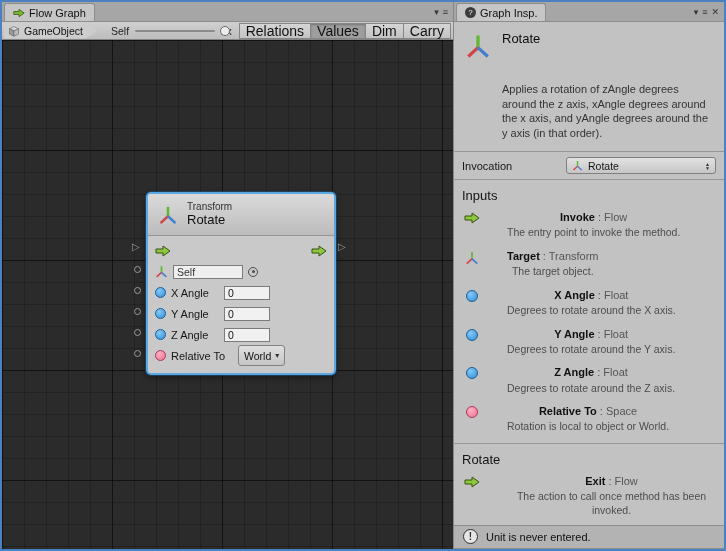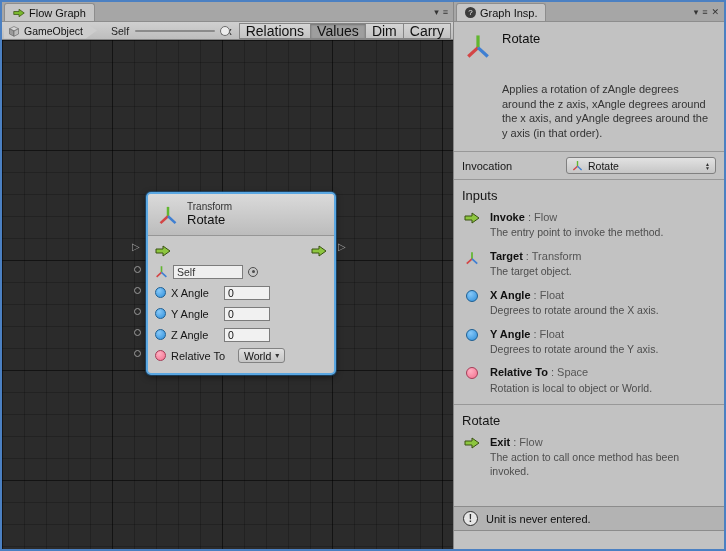--- a/index.html
+++ b/index.html
@@ -54,36 +54,36 @@
   .nlabel{width:48px;}
   .nlabel-wide{width:62px;}
   .nval{width:46px;height:14px;border:1px solid #7c7c7c;background:#f1f1f1;font-size:10.5px;padding:0 3px;font-family:inherit;color:#111;}
   .self-input{width:70px;height:14px;border:1px solid #7c7c7c;background:#efefef;font-size:10.5px;padding:0 3px;font-family:inherit;color:#333;}
   .dot{width:11px;height:11px;border-radius:50%;flex:0 0 auto;}
   .dot.blue{background:radial-gradient(circle at 35% 30%,#86c8f8,#2f8fdb);border:1px solid #1d5f93;}
   .dot.pink{background:radial-gradient(circle at 35% 30%,#ffb0c2,#f3708f);border:1px solid #a53c57;}
   .dot.small{width:12px;height:12px;}
   .target-icon{width:10px;height:10px;border:1px solid #4e4e4e;border-radius:50%;position:relative;flex:0 0 auto;}
   .target-icon::after{content:"";position:absolute;left:2.5px;top:2.5px;width:3px;height:3px;border-radius:50%;background:#4e4e4e;}
-  .dropdown{height:15px;background:linear-gradient(#e0e0e0,#c5c5c5);border:1px solid #828282;border-radius:3px;display:flex;align-items:center;gap:4px;padding:0 5px;font-size:10.5px;color:#111;}
+  .dropdown{height:21px;background:linear-gradient(#e0e0e0,#c5c5c5);border:1px solid #828282;border-radius:3px;display:flex;align-items:center;gap:4px;padding:0 5px;font-size:10.5px;color:#111;}
   .dropdown .caret{font-size:8px;color:#333;}
   
   .insp{flex:1;display:flex;flex-direction:column;overflow:hidden;font-size:11px;color:#161616;}
   .insp-head{display:flex;gap:8px;padding:9px 8px 11px 8px;border-bottom:1px solid #989898;}
   .insp-head-icon{width:32px;flex:0 0 32px;display:flex;justify-content:center;padding-top:2px;}
   .insp-title{font-size:13px;margin:0 0 6px 0;color:#0d0d0d;}
   .insp-desc{color:#333;font-size:11px;line-height:1.32;max-width:212px;margin-top:36px;}
   .invocation-row{display:flex;align-items:center;justify-content:space-between;padding:5px 8px;border-bottom:1px solid #989898;}
   .inv-dd{width:150px;height:17px;background:linear-gradient(#e2e2e2,#c6c6c6);border:1px solid #808080;border-radius:3px;display:flex;align-items:center;gap:5px;padding:0 5px;font-size:10.5px;}
   .inv-dd .grow{flex:1;}
   .spin{display:flex;flex-direction:column;line-height:4px;}
   .spin span{font-size:5px;color:#333;}
   .section-header{font-size:13px;color:#141414;padding:8px 8px 5px 8px;}
   .section-header.outputs{border-top:1px solid #989898;margin-top:2px;}
-  .item{display:flex;gap:8px;padding:3px 8px 7px 8px;}
+  .item{display:flex;gap:25px;padding:3px 8px 7px 8px;text-align:center;}
   .item-icon{width:20px;flex:0 0 20px;display:flex;justify-content:center;align-items:flex-start;padding-top:1px;}
   .item-line{line-height:1.2;}
   .item-name{font-weight:bold;color:#101010;}
   .item-type{color:#555;}
   .item-desc{color:#4d4d4d;font-size:10.5px;margin-top:2px;line-height:1.3;}
   .spacer{flex:1;}
   .warnbar{border-top:1px solid #8c8c8c;border-bottom:1px solid #8c8c8c;background:#b3b3b3;display:flex;align-items:center;gap:8px;padding:4px 9px;min-height:24px;}
   .warn-icon{width:15px;height:15px;border-radius:50%;border:1.5px solid #2e2e2e;color:#2e2e2e;background:#e6e6e6;display:flex;align-items:center;justify-content:center;font-size:10px;font-weight:bold;flex:0 0 15px;}
   .warn-text{font-size:11px;color:#0f0f0f;}
   .bottom-strip{height:18px;flex:0 0 18px;background:#c2c2c2;}
@@ -292,20 +292,29 @@
       <div class="item">
         <div class="item-icon">
             <span class="dot blue small"></span>
           </div>
         <div>
           <div class="item-line"><span class="item-name">Y Angle</span><span class="item-type"> : </span><span class="item-type">Float</span></div>
           <div class="item-desc">Degrees to rotate around the Y axis.</div>
         </div>
       </div>
 
+      <div class="item">
+        <div class="item-icon">
+            <span class="dot blue small"></span>
+          </div>
+        <div>
+          <div class="item-line"><span class="item-name">Z Angle</span><span class="item-type"> : </span><span class="item-type">Float</span></div>
+          <div class="item-desc">Degrees to rotate around the Z axis.</div>
+        </div>
+      </div>
 
       <div class="item">
         <div class="item-icon">
             <span class="dot pink small"></span>
           </div>
         <div>
           <div class="item-line"><span class="item-name">Relative To</span><span class="item-type"> : </span><span class="item-type">Space</span></div>
           <div class="item-desc">Rotation is local to object or World.</div>
         </div>
       </div>

